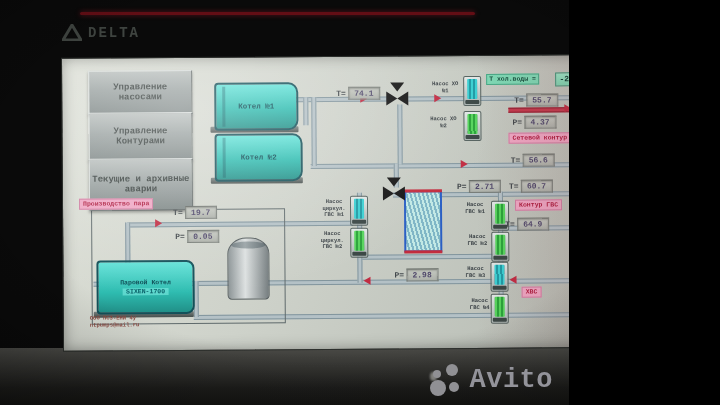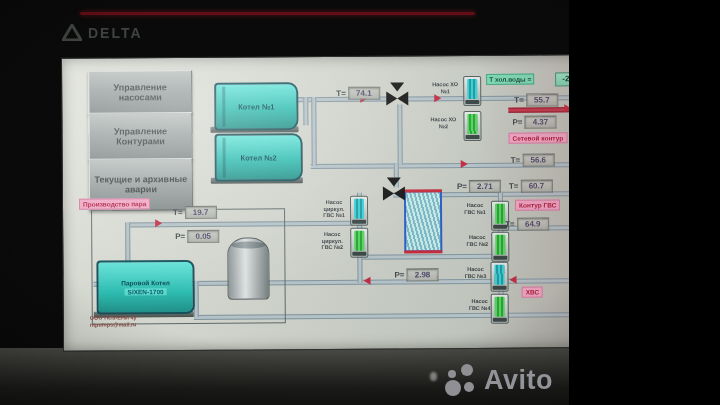--- a/index.html
+++ b/index.html
@@ -1,17 +1,17 @@
 <!DOCTYPE html>
 <html><head>
 <meta charset="utf-8">
 <style>
   html,body{margin:0;padding:0;background:#000;}
   #photo{position:relative;width:569px;height:405px;background:#0a0a0a;overflow:hidden;
-         font-family:Liberation Sans, sans-serif;}
+         font-family:Liberation Mono, monospace;}
   .abs{position:absolute;}
   
   #brand{left:62px;top:24px;display:flex;align-items:center;gap:6px;color:#3f4440;}
   #brand .word{font-size:14px;font-weight:bold;letter-spacing:2px;}
   #red-strip{left:588px;top:10px;width:15px;height:338px;
      background:linear-gradient(90deg,rgba(175,22,38,.95),rgba(95,10,22,.55));
      box-shadow:0 0 8px rgba(205,35,55,.55);border-radius:3px;}
   #red-top{left:80px;top:12px;width:395px;height:3px;background:rgba(130,16,26,.75);
      box-shadow:0 0 5px rgba(160,25,40,.6);border-radius:2px;}
   #bottom-band{left:0;top:348px;width:604px;height:57px;

